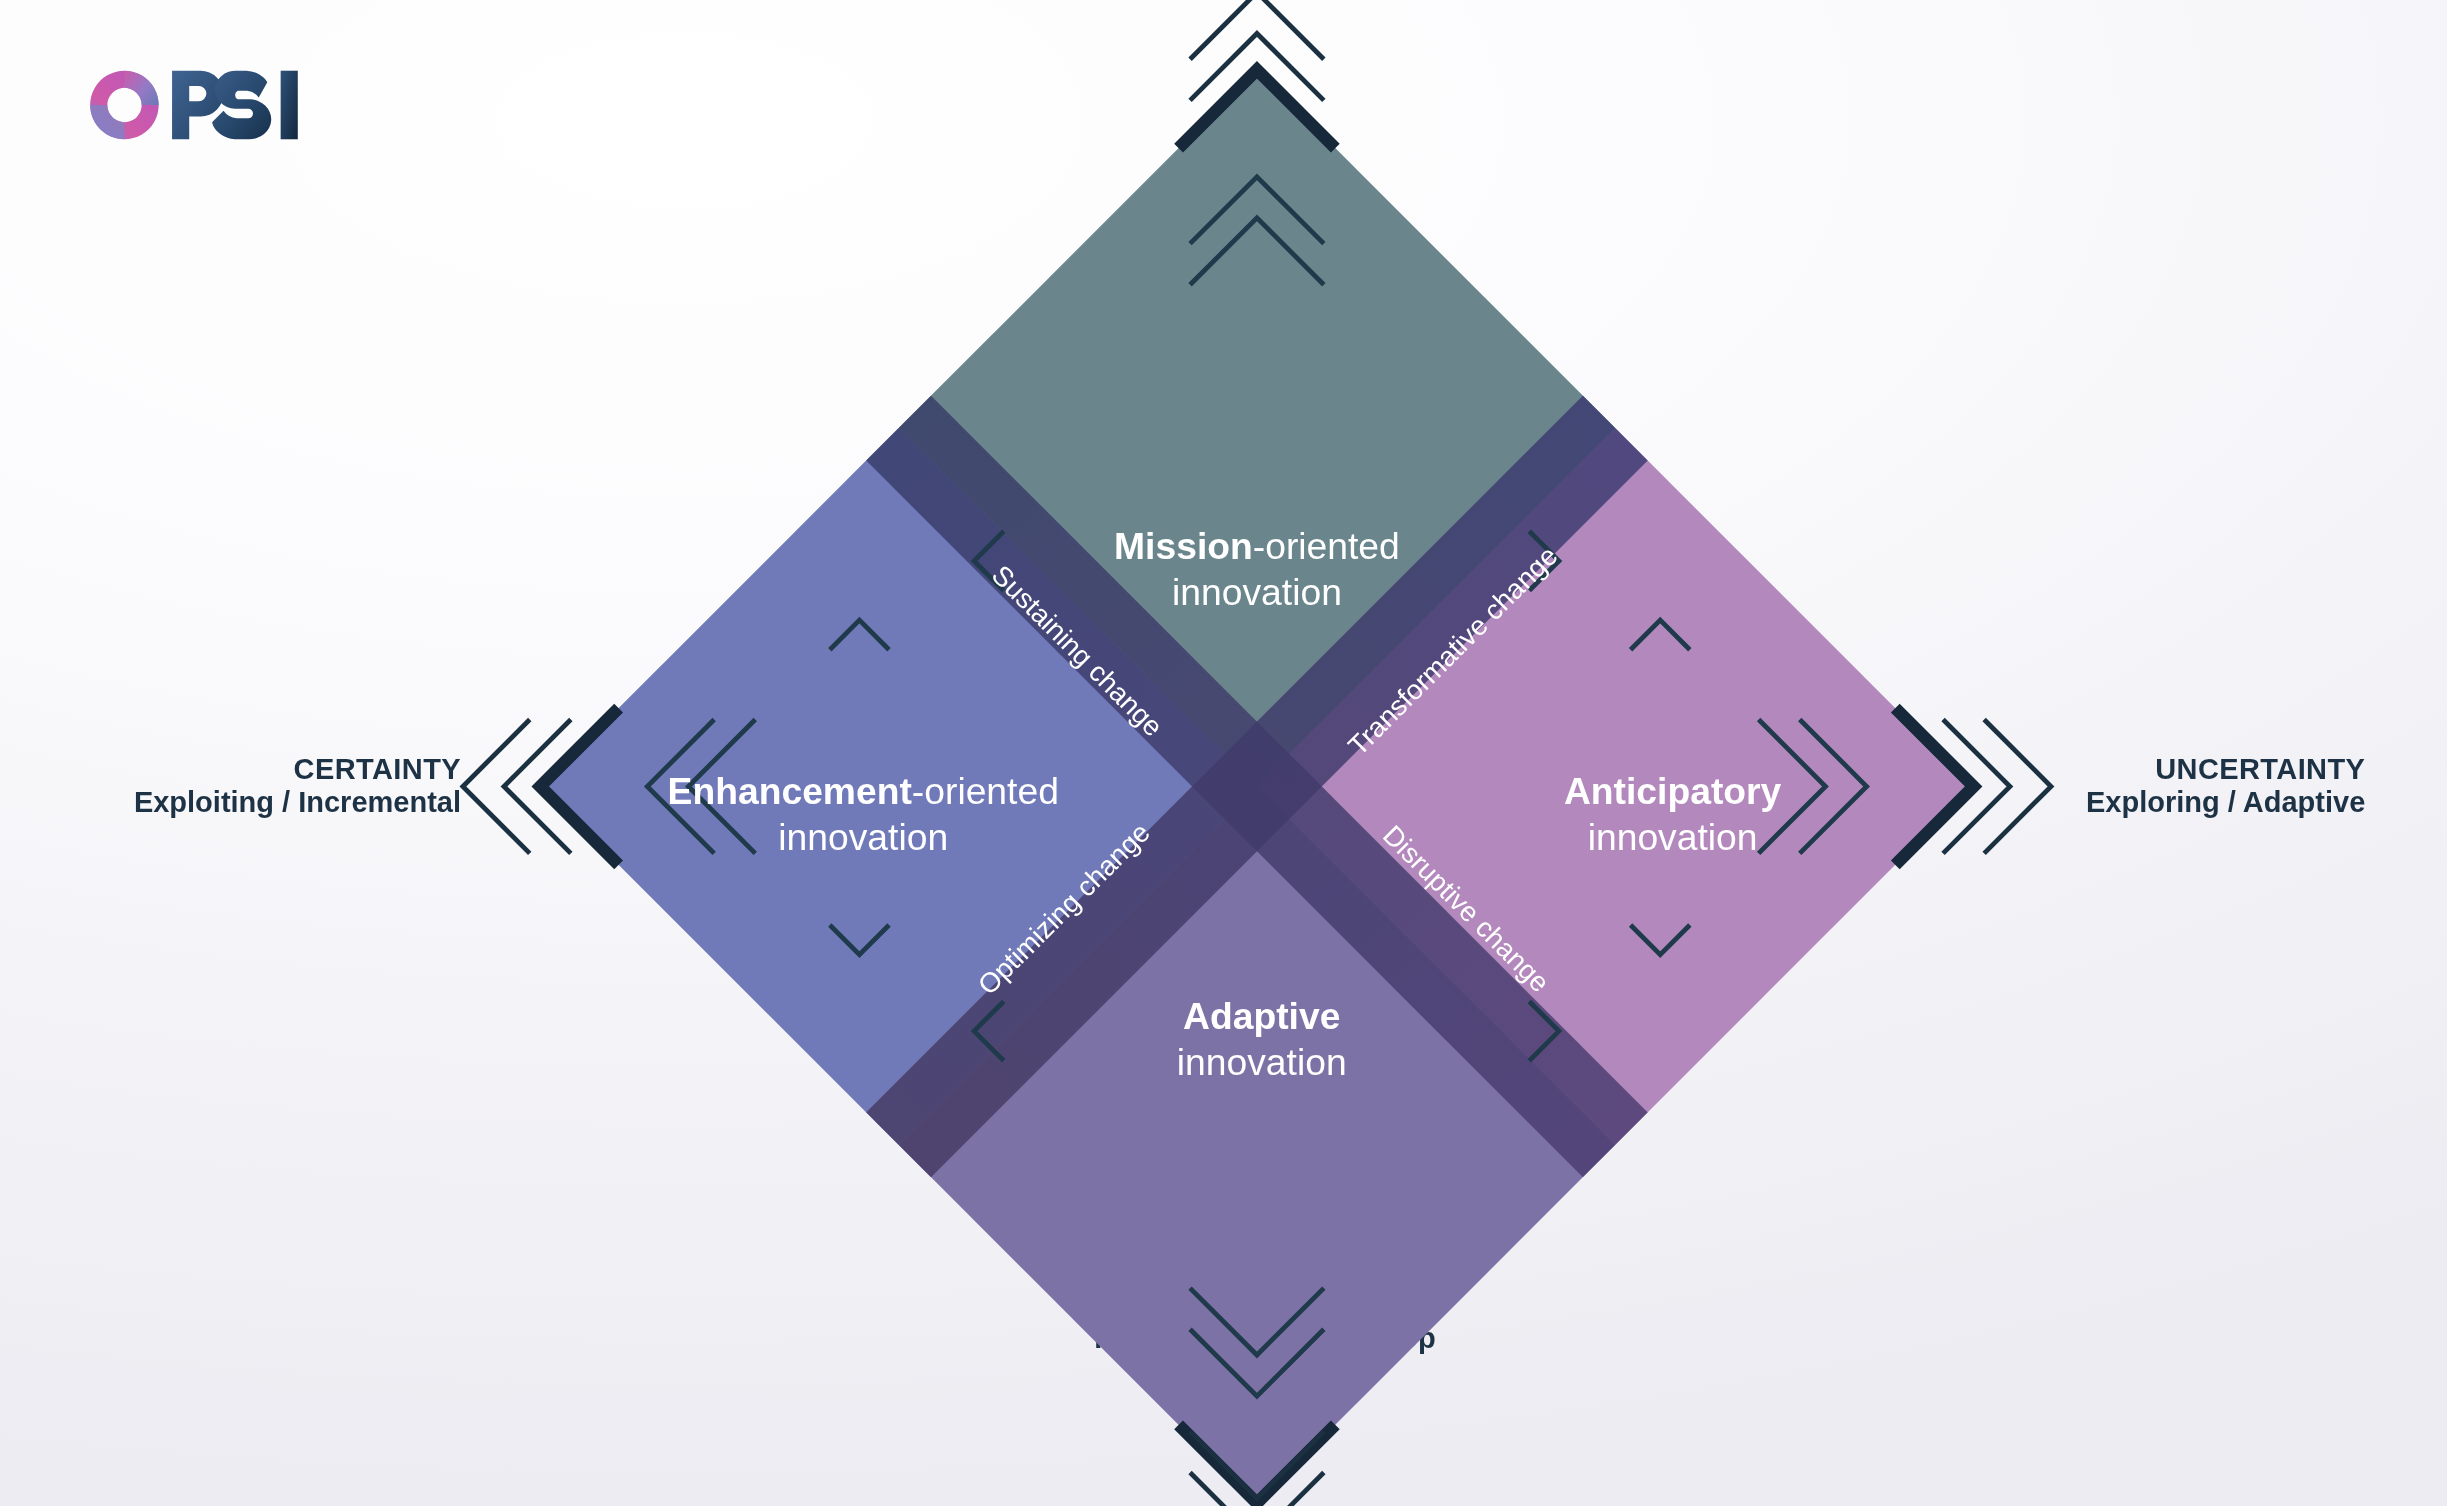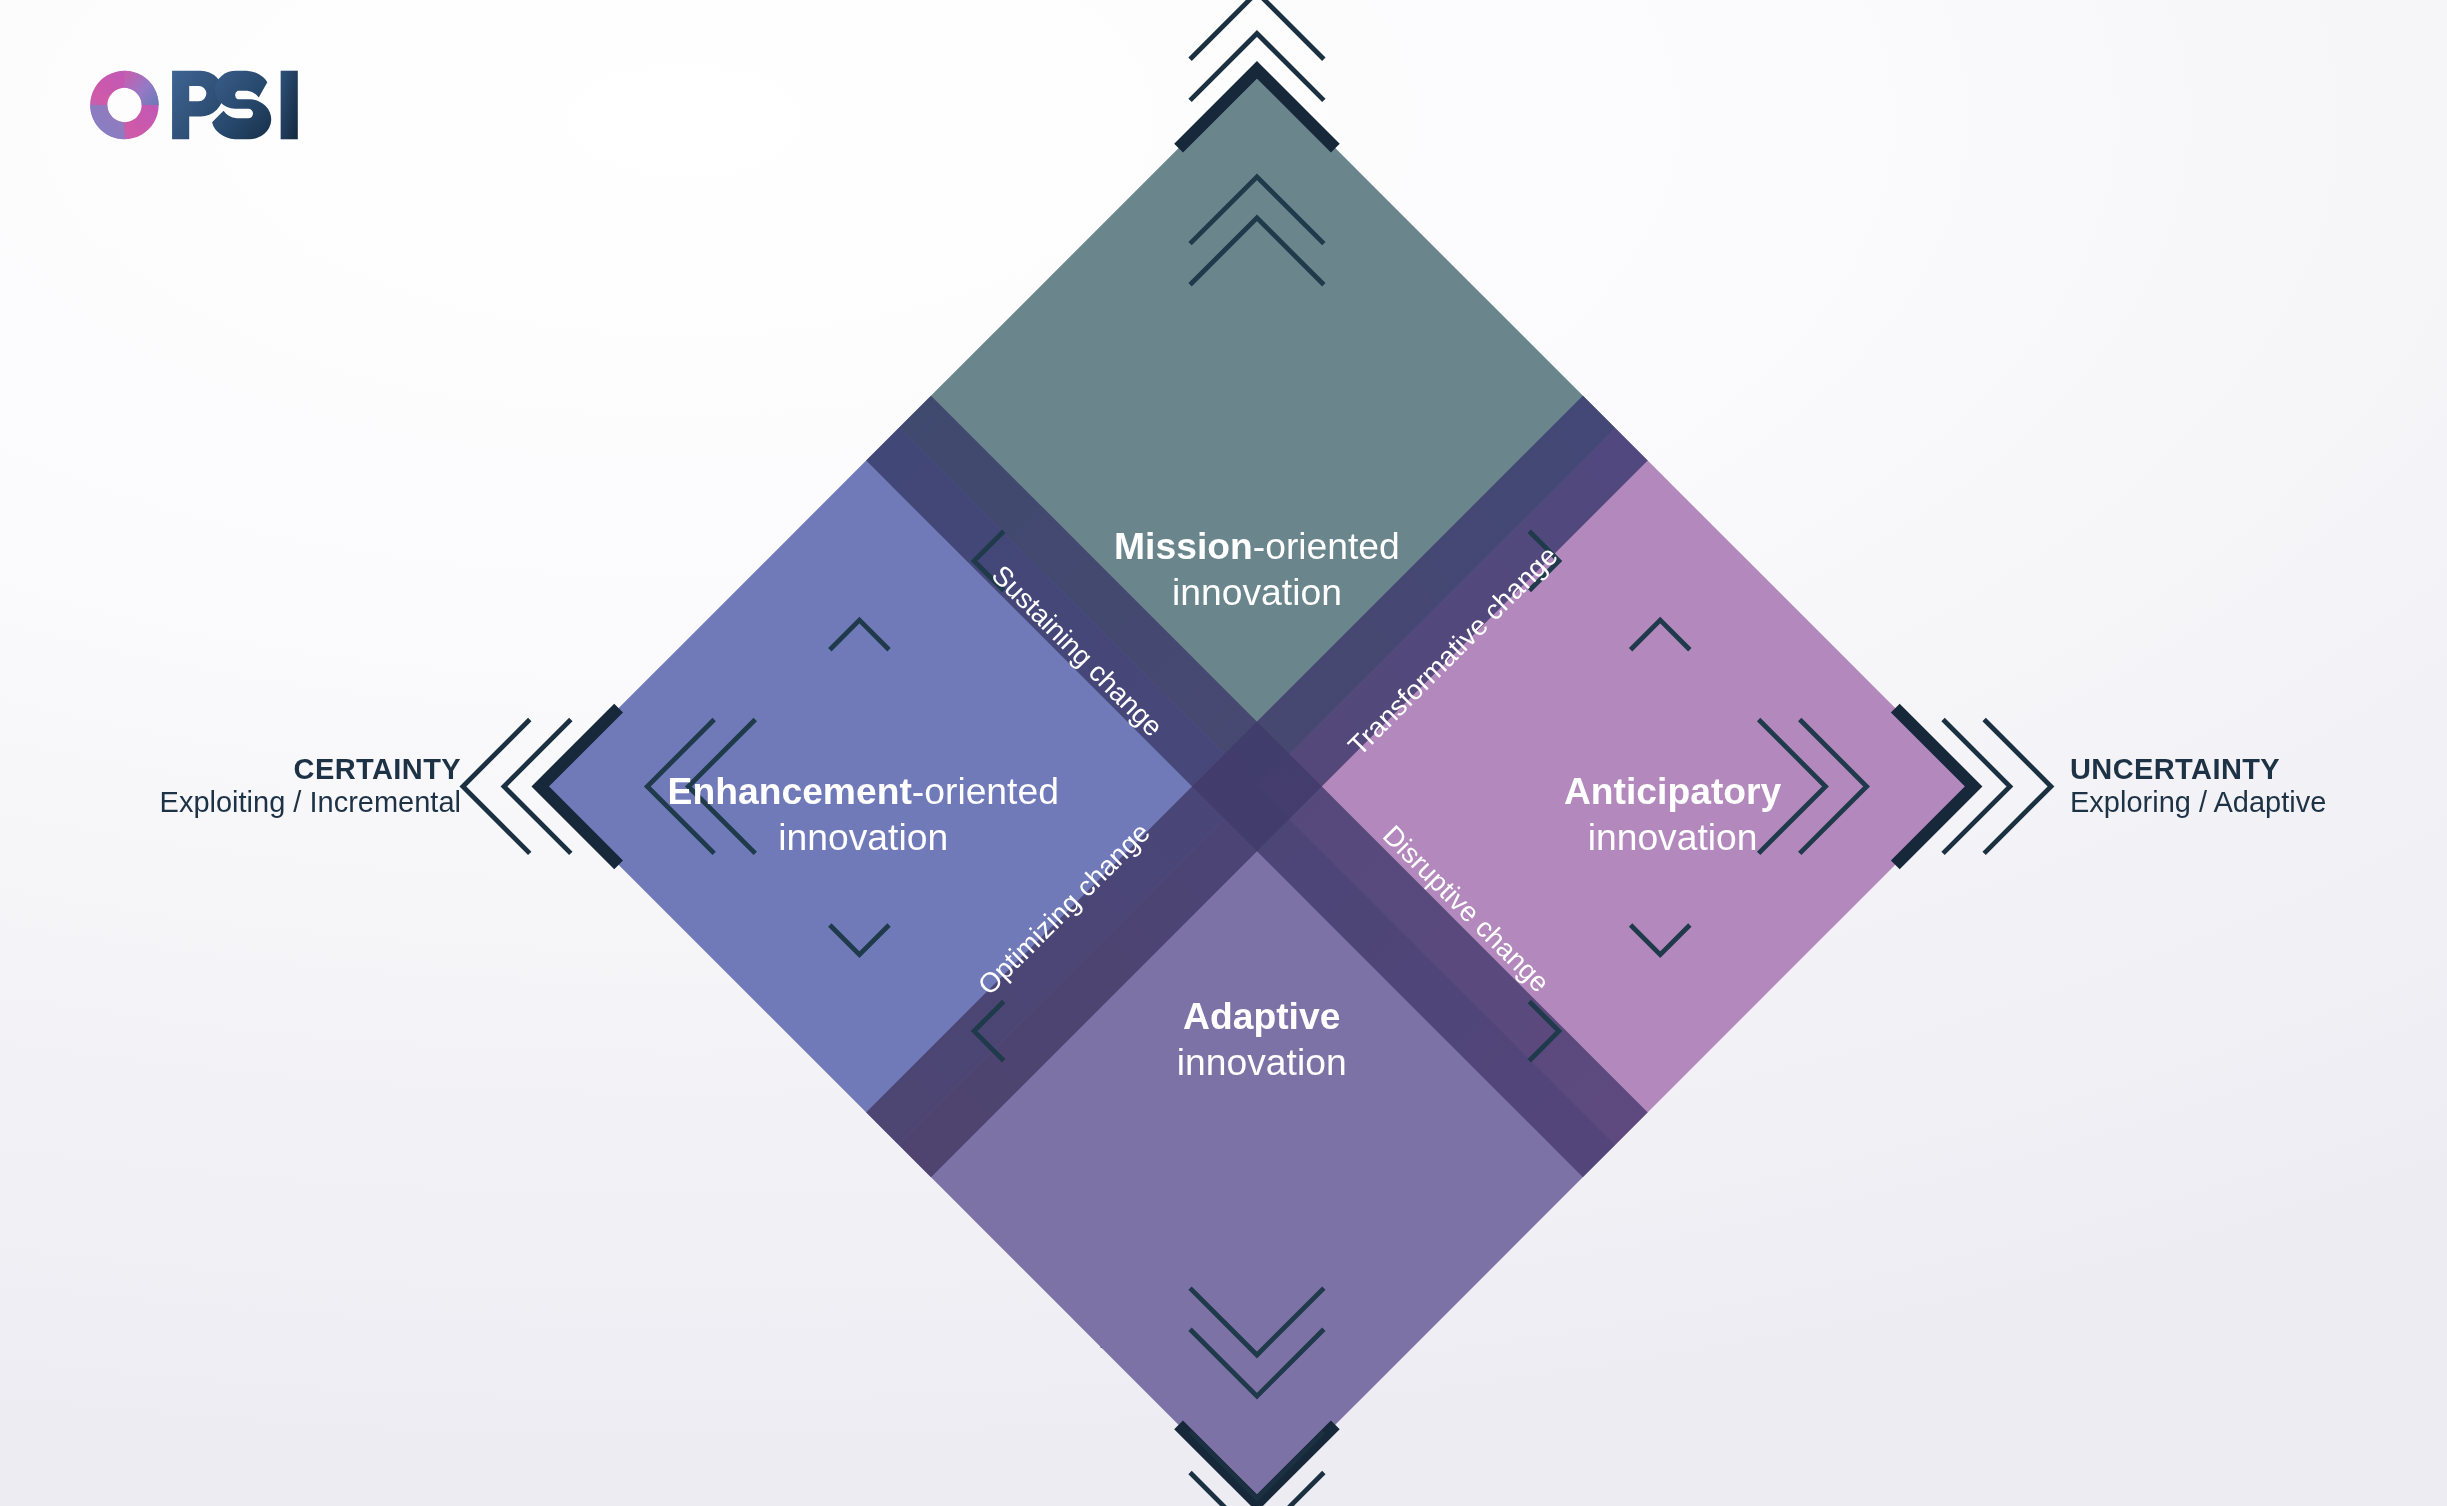--- a/index.html
+++ b/index.html
@@ -17,26 +17,26 @@
   #logo{
     position:absolute; left:84px; top:65px;
     width:239px; height:80px;
   }
   
   .axis-label{ position:absolute; color:#1e3246; }
   .axis-label .ttl{
     font-weight:bold; font-size:29px; letter-spacing:0.4px; line-height:1.12;
   }
   .axis-label .sub{
-    font-size:29px; font-weight:400; line-height:1.18; white-space:nowrap;
+    font-size:29px; font-weight:700; line-height:1.18; white-space:nowrap;margin-left:16px;
   }
   #lbl-directed{ left:1257px; top:226px; transform:translateX(-50%); text-align:center; }
   #lbl-undirected{ left:1257px; top:1289px; transform:translateX(-50%); text-align:center; }
   #lbl-certainty{ right:1986px; top:753px; text-align:right; }
-  #lbl-uncertainty{ left:2070px; top:753px; text-align:left; }
+  #lbl-uncertainty{ left:2070px; top:753px; text-align:right; }
 
   
   #stage{ position:absolute; left:0; top:0; width:2447px; height:1506px; }
 </style>
 </head>
 <body>
 
 <div id="logo">
   <svg width="239" height="80" viewBox="0 0 250 84">
     <defs>

